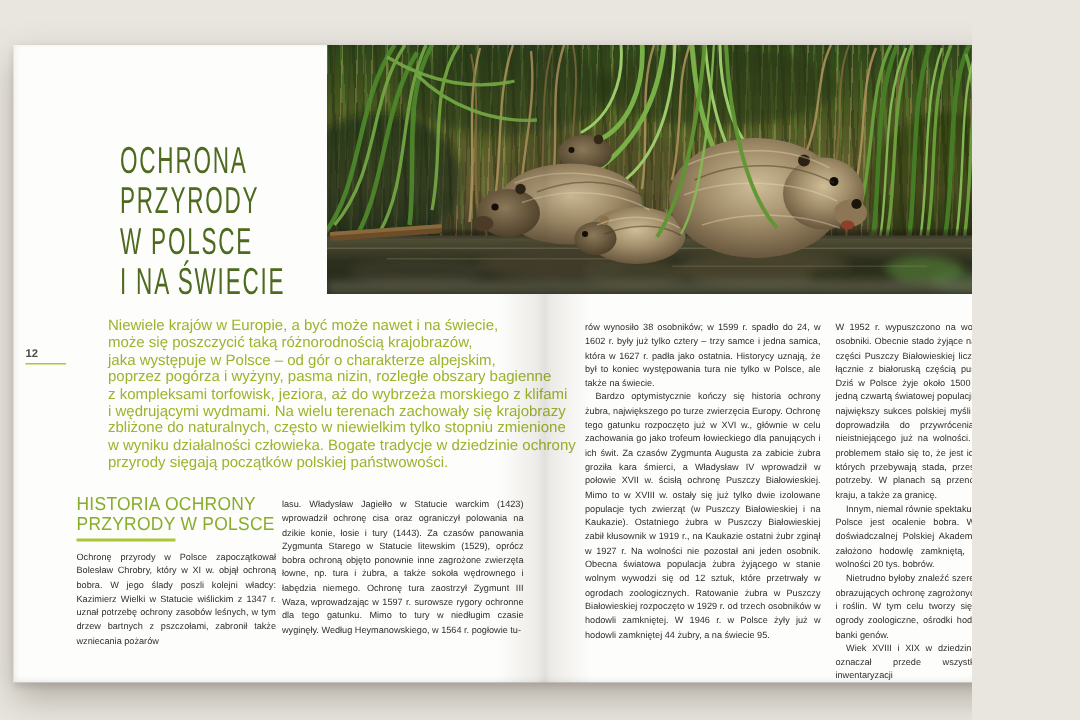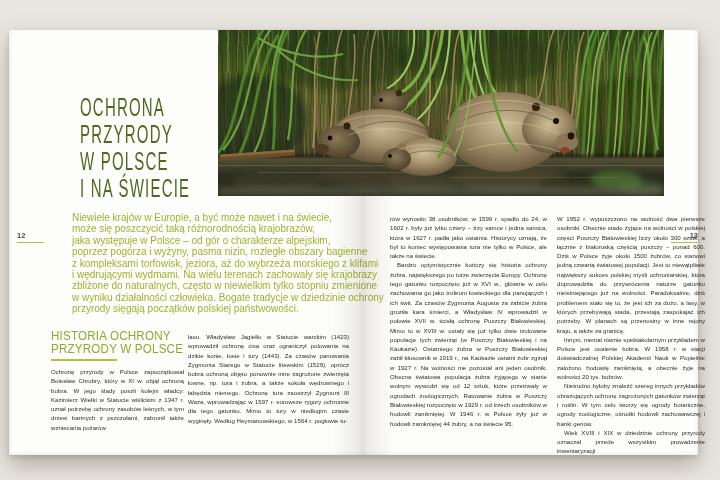--- a/index.html
+++ b/index.html
@@ -1,16 +1,16 @@
 <!DOCTYPE html>
 <html style="--page_bg: #e9e6e0; --paper: #fdfdfb; --title_green: #4d6a1e; --intro_green: #9db32c; --heading_green: #88ad2b; --rule_green: #abc737; --body_ink: #2f2e2c; --pagenum_ink: #4c4b47;"><head>
 <meta charset="utf-8">
 <style>
   html,body{margin:0;padding:0;background:var(--page_bg,#e9e6e0);}
-  .stage{position:relative;width:720px;height:480px;background:var(--page_bg,#e9e6e0);overflow:hidden;
+  .stage{position:relative;width:648px;height:480px;background:var(--page_bg,#e9e6e0);overflow:hidden;
          font-family:"Liberation Sans",sans-serif;}
   .spread{position:absolute;left:9px;top:30px;width:689px;height:425px;background:var(--paper,#fdfdfb);
           box-shadow:0 10px 22px rgba(110,100,85,.45),0 2px 5px rgba(0,0,0,.15);}
   .gutter{position:absolute;left:323px;top:0;width:62px;height:425px;pointer-events:none;
           background:linear-gradient(90deg,rgba(70,60,45,0) 0%,rgba(70,60,45,.09) 42%,rgba(70,60,45,.15) 50%,rgba(70,60,45,.09) 58%,rgba(70,60,45,0) 100%);}
   .edgeshade{position:absolute;inset:0;pointer-events:none;
           box-shadow:inset 2px 0 3px rgba(0,0,0,.05),inset -2px -2px 4px rgba(0,0,0,.05);}
   
   .photo{position:absolute;left:209px;top:0;width:446px;height:166px;overflow:hidden;
      background:linear-gradient(180deg,#2c451a 0%,#46571f 25%,#5d5e2c 45%,#655d33 58%,#4f4a2c 70%,#2c2d1c 80%,#1f2317 100%);}

